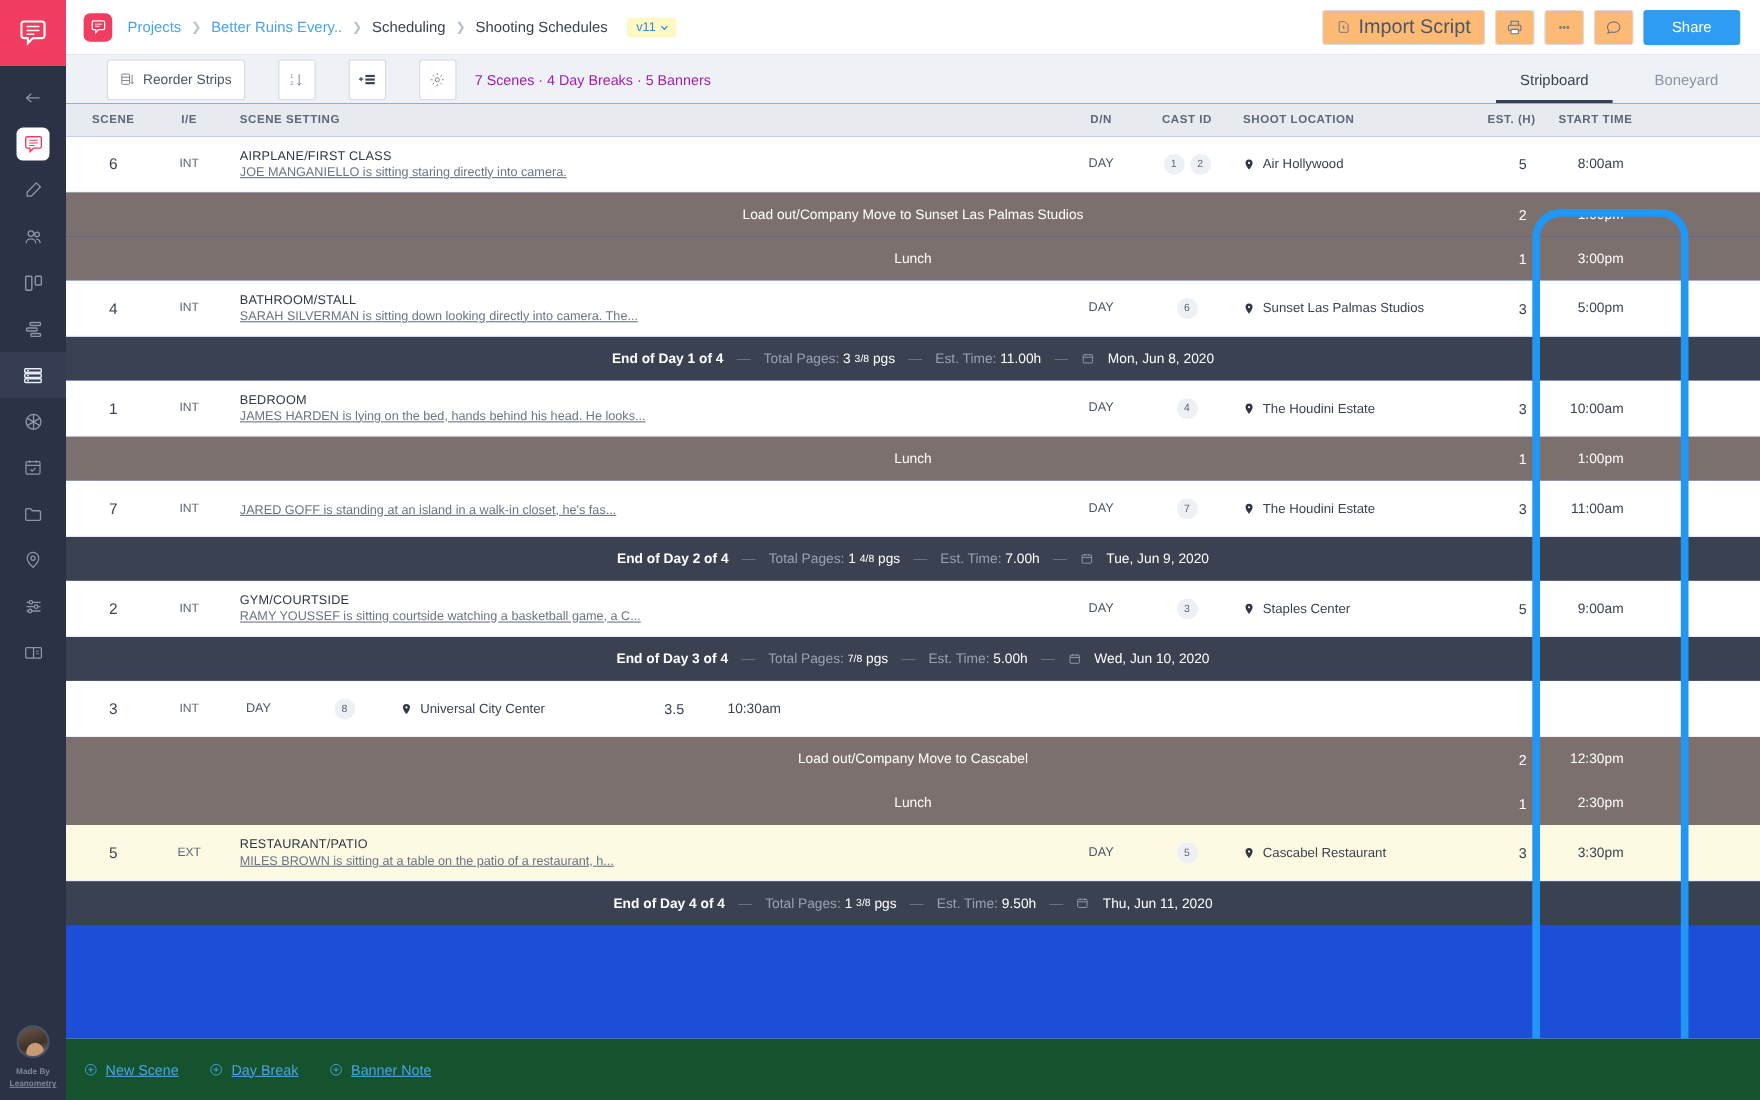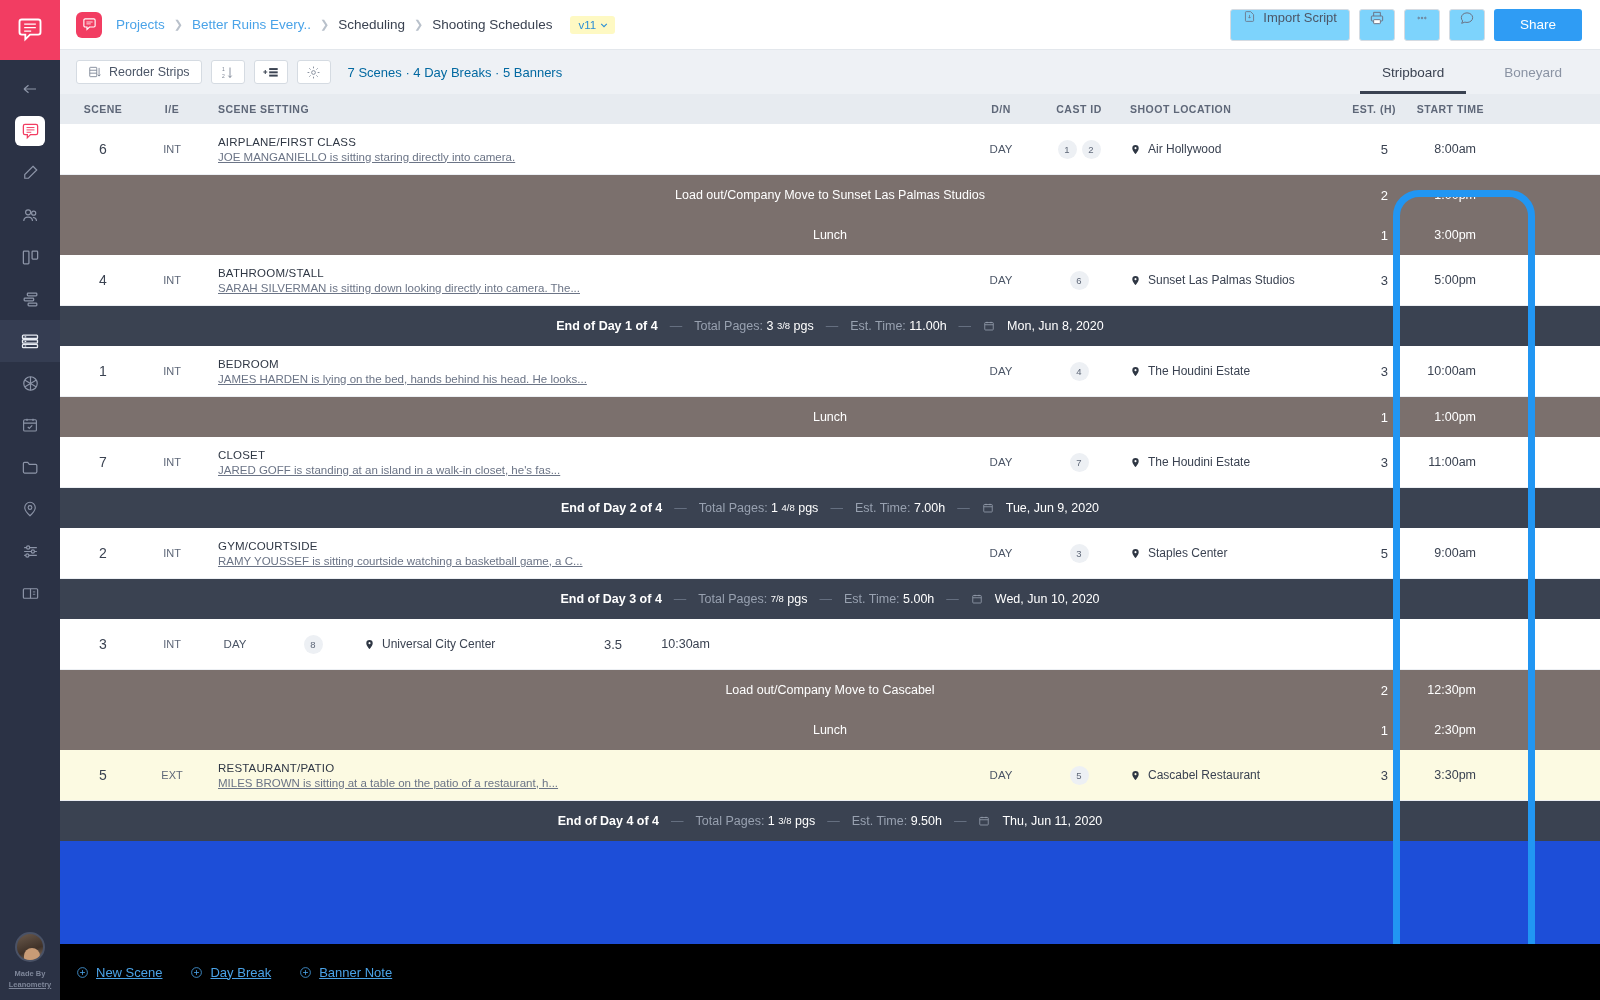--- a/index.html
+++ b/index.html
@@ -67,43 +67,43 @@
   .crumbs a { color: #4aa3e8; text-decoration: none; }
   .crumbs .sep { color: #b9c1cb; font-size: 11px; }
   .crumbs .cur { color: #3a4251; }
   .verchip {
     margin-left: 9px; background: #fef9c3; color: #2b8fd6;
     font-size: 11.5px; padding: 3px 7px 3px 8px; border-radius: 3px;
     display: flex; align-items: center; gap: 4px;
   }
   .topbar-right { margin-left: auto; display: flex; align-items: center; gap: 9px; }
   .btn-o {
-    height: 32px; border: 1px solid #d5dbe2; background: #7dd3fc; border-radius: 3px;
-    display: flex; justify-content: center; gap: 7px;
-    padding: 0 12px; font-size: 13px; color: #4c5667;
+    height: 32px; border: 1px solid #d5dbe2; background: #fdba74; border-radius: 3px;
+    display: flex; align-items: center; justify-content: center; gap: 7px;
+    padding: 0 12px; font-size: 18px; color: #4c5667;
   }
   .btn-sq { width: 36px; padding: 0; }
   .btn-share {
     height: 32px; background: #2f9cf4; color: #fff; border-radius: 3px;
     display: flex; align-items: center; justify-content: center;
     padding: 0 26px; font-size: 13.5px;
   }
 
   
   .subbar {
     height: 44px; background: #eef1f5; display: flex; align-items: center;
     padding: 0 16px; flex: 0 0 44px; position: relative;
   }
   .sb-btn {
-    height: 24px; border: 1px solid #d5dbe2; background: #fff; border-radius: 3px;
+    height: 37px; border: 1px solid #d5dbe2; background: #fff; border-radius: 3px;
     display: flex; align-items: center; gap: 7px; padding: 0 11px;
-    font-size: 12.5px; color: #4c5667; margin-right: 9px;
+    font-size: 12.5px; color: #4c5667; margin-right: 9px; margin-left: 21px;
   }
   .sb-btn.sq { width: 34px; padding: 0; justify-content: center; }
-  .sb-meta { font-size: 13px; color: #0369a1; margin-left: 8px; }
+  .sb-meta { font-size: 13px; color: #a21caf; margin-left: 8px; }
   .tabs { margin-left: auto; display: flex; align-items: flex-end; height: 44px; gap: 16px; }
   .tab {
     font-size: 13.5px; padding: 0 22px; height: 44px;
     display: flex; align-items: center; color: #8a93a3;
   }
   .tab.active { color: #3a4251; box-shadow: inset 0 -3px 0 #3a4251; }
 
   
   .board { flex: 1 1 auto; background: #1d4ed8; overflow: hidden; position: relative; }
   .thead {
@@ -162,21 +162,21 @@
   .frac { font-size: 9.5px; vertical-align: 1px; }
 
   
   .ov { position: absolute; top: 0; height: 100%; display: flex; align-items: center; }
   .ov.est   { right: 198px; width: 72px; justify-content: flex-end; padding-right: 14px; }
   .ov.start { right: 110px; width: 88px; justify-content: flex-end; padding-right: 14px; }
   .ov span { color: #fff; }
 
   
   .actions {
-    height: 56px; background: #000000; display: flex; align-items: center;
+    height: 56px; background: #14532d; display: flex; align-items: center;
     padding: 0 16px; gap: 28px; flex: 0 0 56px;
   }
   .action {
     display: flex; align-items: center; gap: 7px;
     color: #4aa3e8; font-size: 13px;
   }
   .action .lbl { text-decoration: underline; }
 
   
   .annot {
@@ -533,21 +533,20 @@
             <span>1</span>
           </span>
           <span class="ov start">
             <span>1:00pm</span>
           </span>
         </div>
         <div class="row scene-row">
           <div class="c-scene scene-num">7</div>
           <div class="c-ie scene-ie">INT</div>
           <div class="c-set">
-            <div class="set-title">CLOSET</div>
             <div class="set-desc">JARED GOFF is standing at an island in a walk-in closet, he's fas...</div>
           </div>
           <div class="c-dn dn">DAY</div>
           <div class="c-cast">
             <div class="cast-wrap">
               <span class="cast-chip">7</span>
             </div>
           </div>
           <div class="c-loc">
             <span class="loc">

